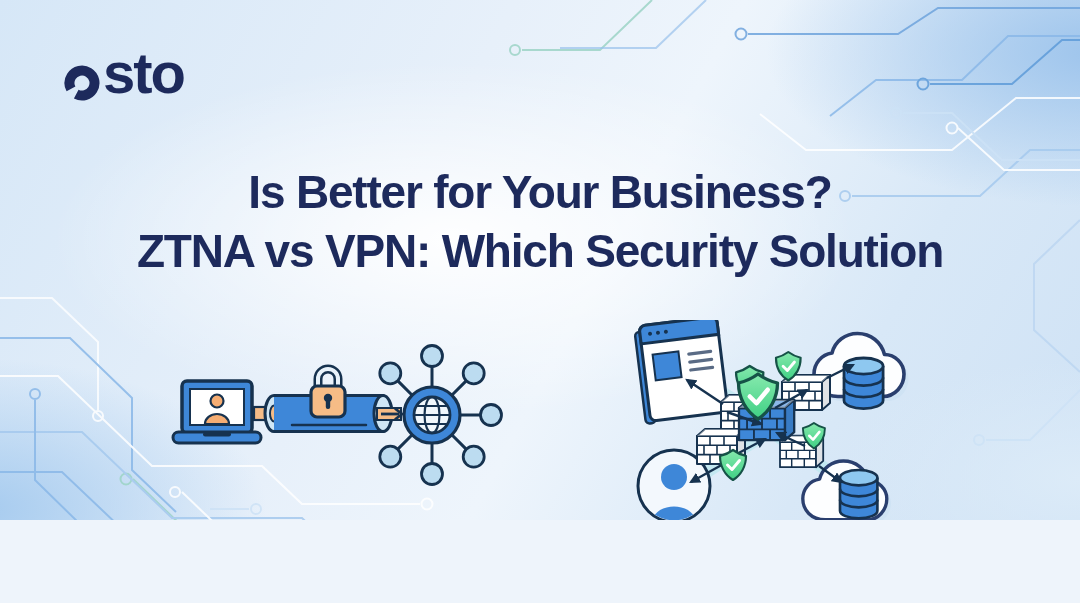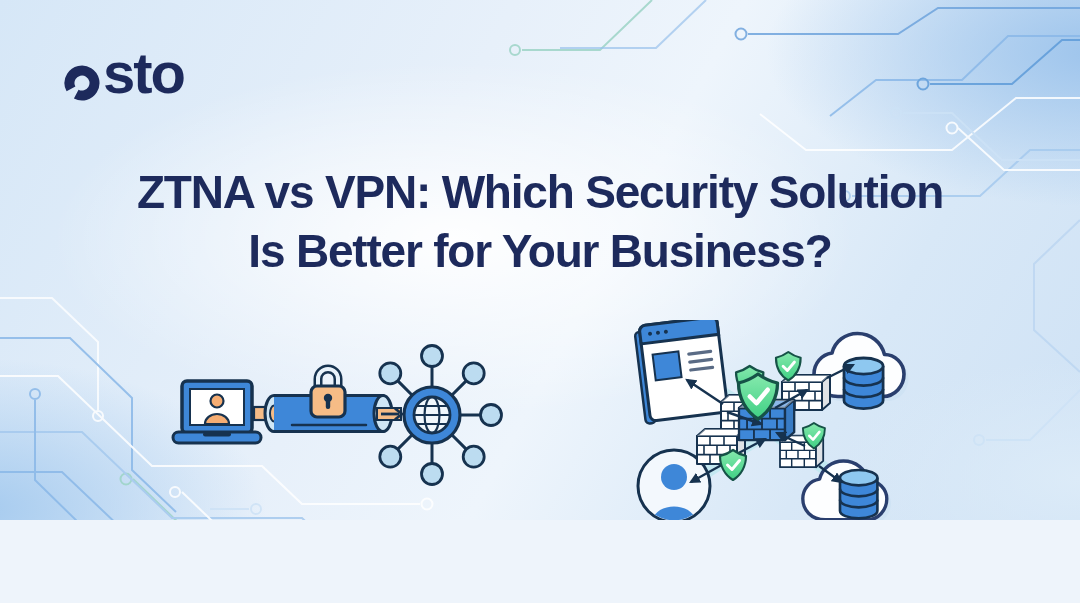--- a/index.html
+++ b/index.html
@@ -94,22 +94,22 @@
   </svg>
 
   <div class="logo">
     <svg class="logo-o" width="40" height="44" viewBox="0 0 40 44">
       <circle cx="20" cy="26" r="12.5" fill="none" stroke="#1d2a5c" stroke-width="10" stroke-dasharray="38 7.5" transform="rotate(-58 20 26)"></circle>
     </svg>
     <span class="logo-text">sto</span>
   </div>
 
   <h1 class="headline">
+    <span>Is Better for Your Business?</span>
     <span>ZTNA vs VPN: Which Security Solution</span>
-    <span>Is Better for Your Business?</span>
   </h1>
 
   <svg class="illus illus-vpn" viewBox="0 0 345 172" fill="none">
 
     <g>
       <rect x="12" y="50" width="70" height="52" rx="5" fill="#3e87d8" stroke="#16324f" stroke-width="3.5"></rect>
       <rect x="20" y="58" width="54" height="36" fill="#ffffff" stroke="#16324f" stroke-width="2"></rect>
       <circle cx="47" cy="70" r="6.5" fill="#f5ad73" stroke="#16324f" stroke-width="2.2"></circle>
       <path d="M35 93 A12 10 0 0 1 59 93 Z" fill="#f5ad73" stroke="#16324f" stroke-width="2.2"></path>
       <rect x="3" y="101" width="88" height="11" rx="5.5" fill="#3e87d8" stroke="#16324f" stroke-width="3"></rect>

